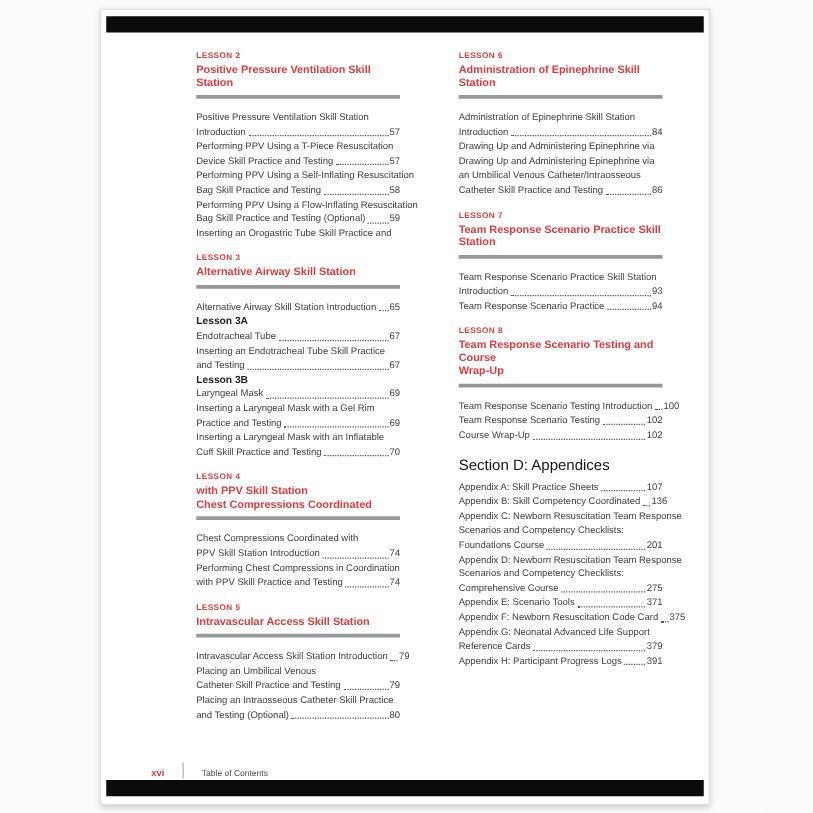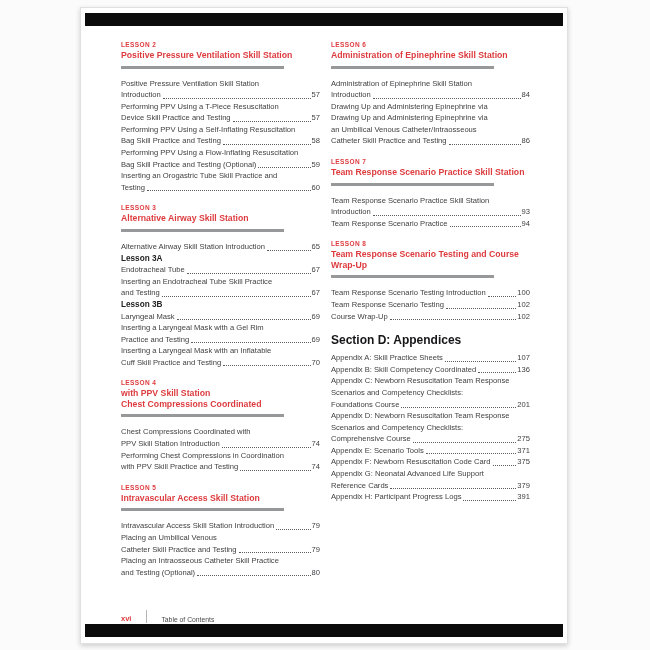--- a/index.html
+++ b/index.html
@@ -14,39 +14,39 @@
     box-shadow:0 2px 5px rgba(0,0,0,0.18);
   }
   .bar{position:absolute;left:4px;right:4px;background:var(--bar,#0b0b0b);}
   .bar.top{top:5px;height:13px;}
   .bar.bottom{bottom:6px;height:13px;}
   .content{
     position:absolute;left:40px;top:33px;width:408px;
     display:flex;gap:11px;
   }
   .col{width:199px;flex:0 0 199px;}
-  .sec{margin-bottom:11px;}
+  .sec{margin-bottom:11px;margin-left:36px;}
   .kicker{
     color:var(--red,#dd3b3e);font-size:6.5px;font-weight:bold;
     letter-spacing:0.4px;line-height:8px;
   }
   .title{
     color:var(--red,#dd3b3e);font-size:8.7px;font-weight:bold;
     line-height:10.5px;margin-top:1px;
   }
   .rule{height:3px;width:163px;background:var(--rule,#96989a);margin:5px 0 9px 0;}
   .entry{font-size:7.6px;color:var(--ink,#414144);line-height:11.6px;}
   .eline{white-space:nowrap;}
   .elast{display:flex;align-items:stretch;}
   .etext{white-space:nowrap;}
   .dots{flex:1 1 auto;border-bottom:1px dotted #5a5b5e;margin:0 1px 2px 2px;min-width:6px;}
   .pnum{white-space:nowrap;}
   .subhead{font-size:8.2px;font-weight:bold;color:#222224;line-height:11.6px;}
   .part-title{
-    font-size:12px;font-weight:bold;color:#161618;
+    font-size:12px;font-weight:normal;color:#161618;
     margin:8px 0 5px 0;line-height:14px;
   }
   .footer{
     position:absolute;left:40px;top:599px;height:16px;
     display:flex;align-items:flex-end;
   }
   .folio{color:var(--red,#dd3b3e);font-size:7.5px;font-weight:bold;}
   .fdiv{width:1px;height:13px;background:#b5b5b5;margin:0 14px 0 15px;}
   .flabel{font-size:6.8px;color:#4a4a4c;}
 </style>
@@ -91,25 +91,20 @@
           <div class="entry">
             <div class="eline">Performing PPV Using a Flow-Inflating Resuscitation</div>
             <div class="elast">
               <span class="etext">Bag Skill Practice and Testing (Optional)</span>
               <span class="dots"></span>
               <span class="pnum">59</span>
             </div>
           </div>
           <div class="entry">
             <div class="eline">Inserting an Orogastric Tube Skill Practice and</div>
-            <div class="elast">
-              <span class="etext">Testing</span>
-              <span class="dots"></span>
-              <span class="pnum">60</span>
-            </div>
           </div>
         </section>
         <section class="sec">
           <div class="kicker">LESSON 3</div>
           <div class="title">
             <div>Alternative Airway Skill Station</div>
           </div>
           <div class="rule"></div>
           <div class="entry">
             <div class="elast">

